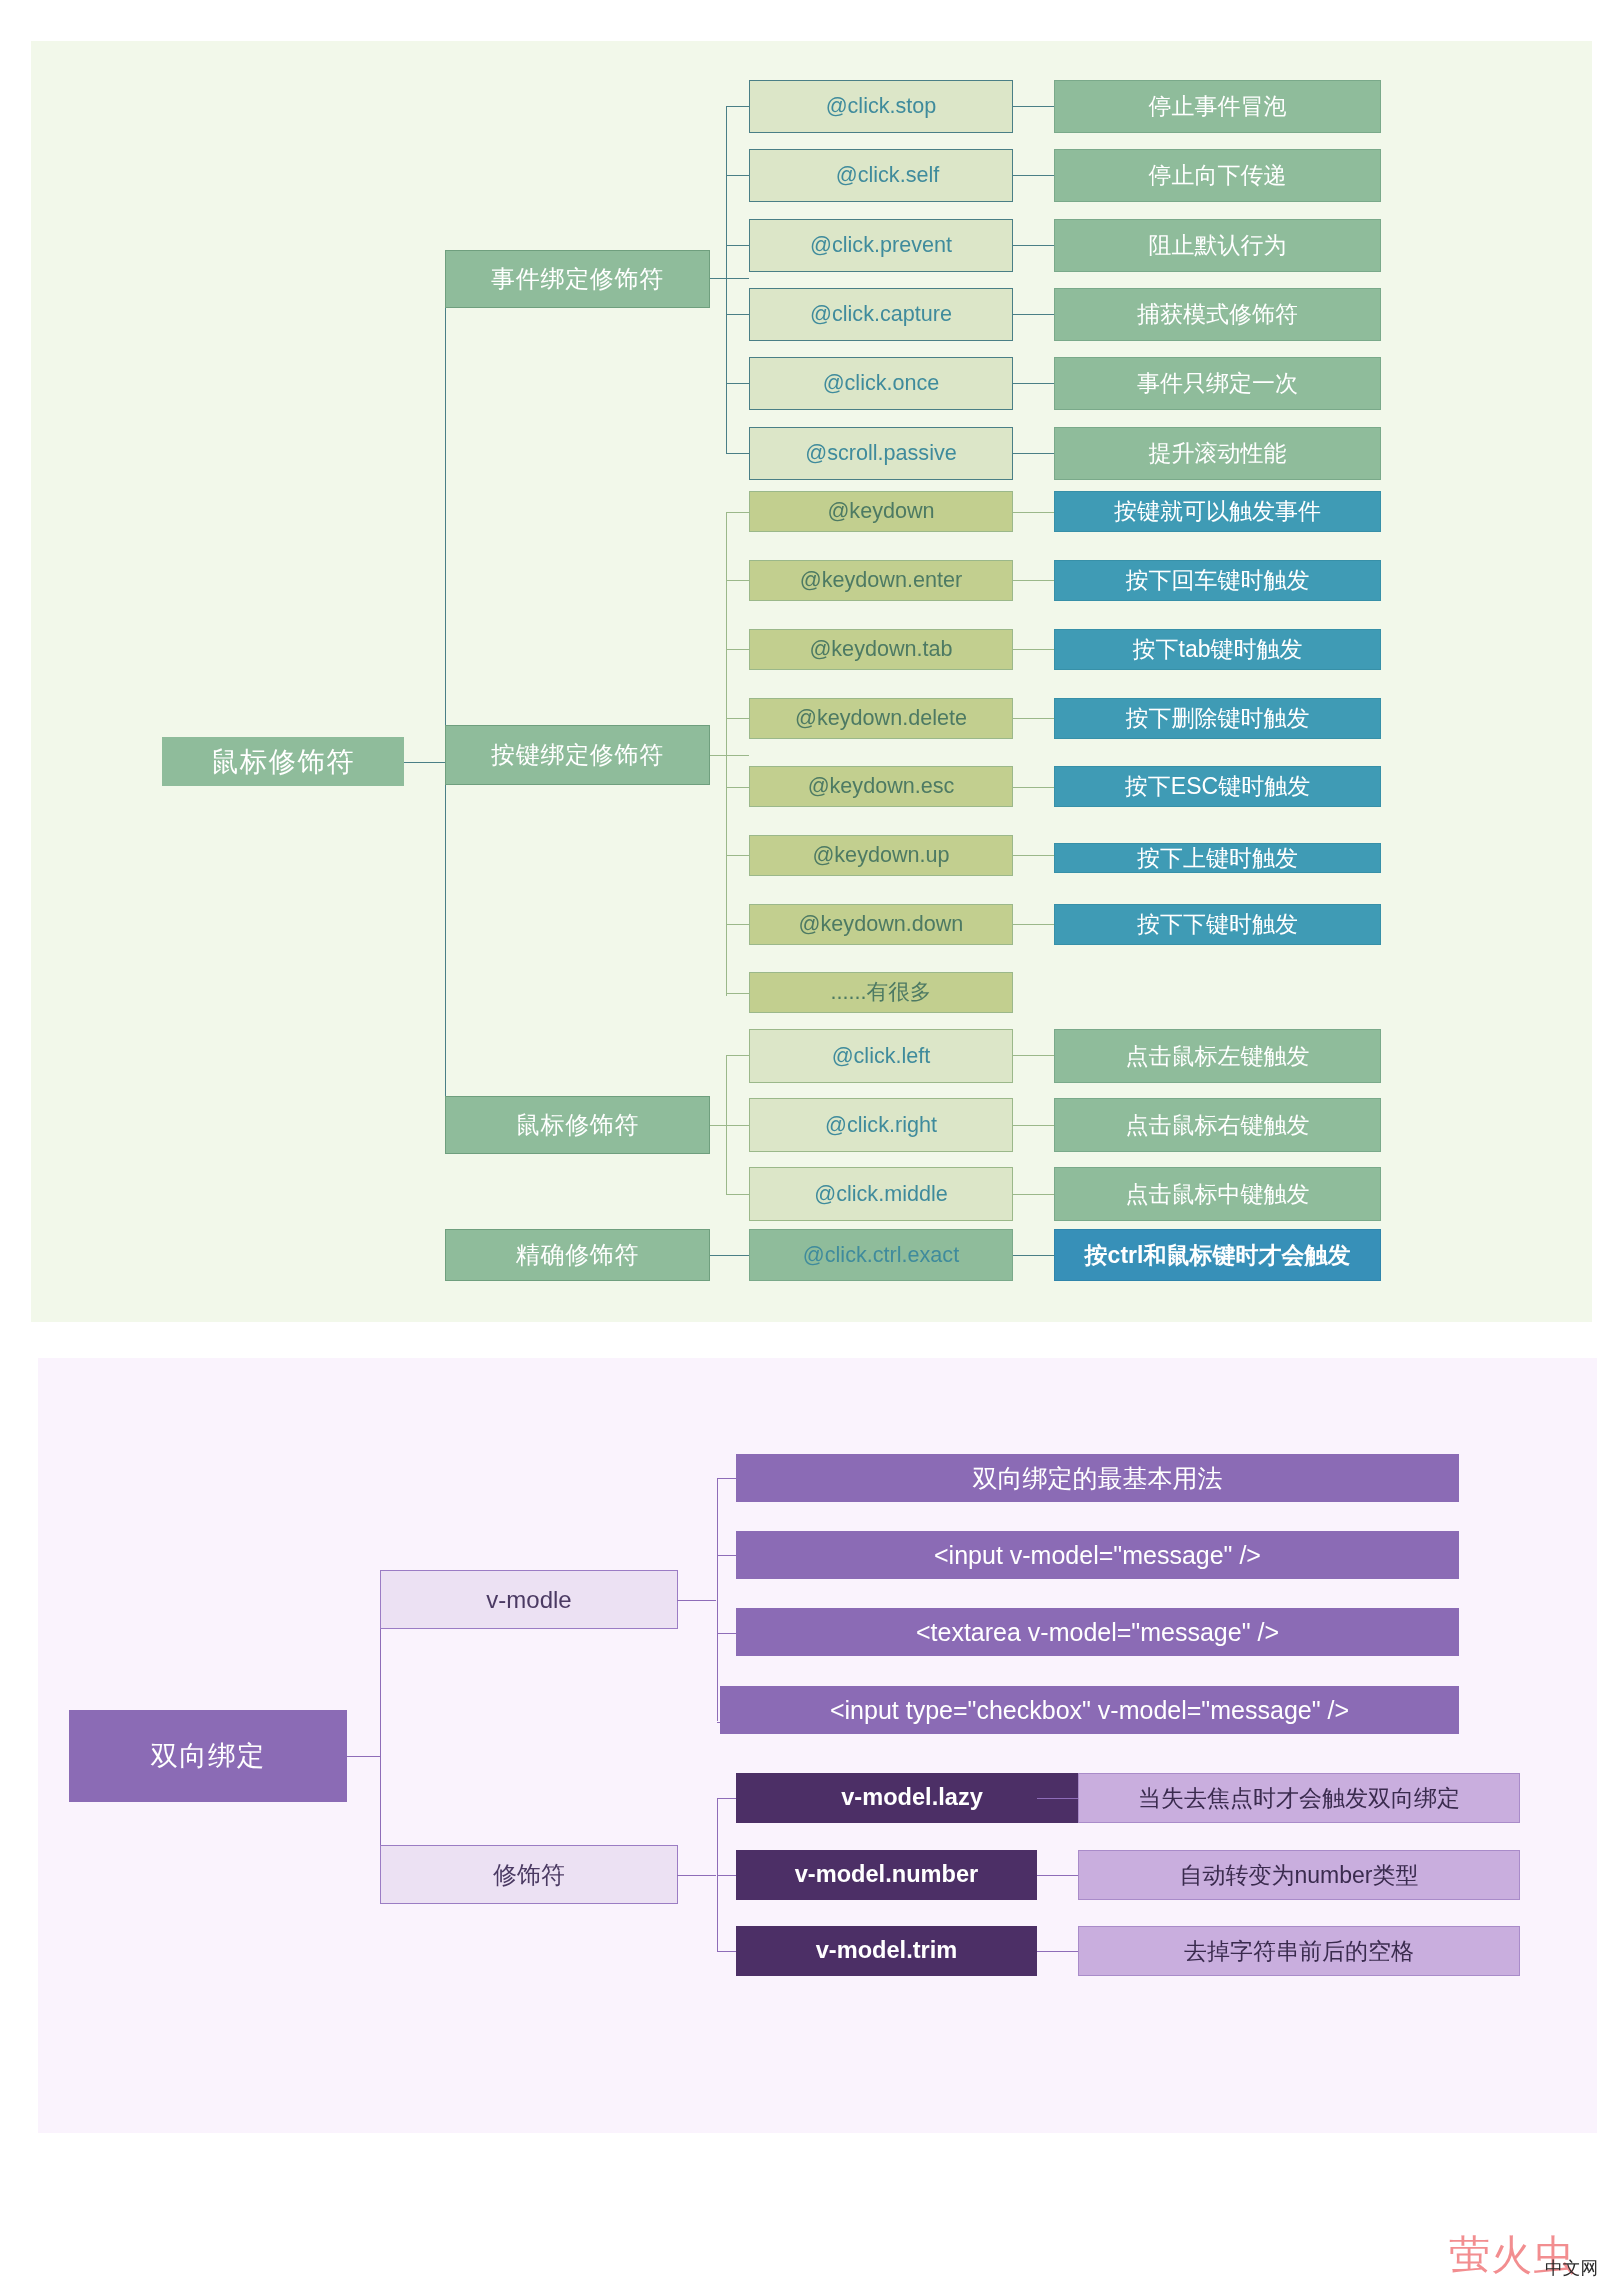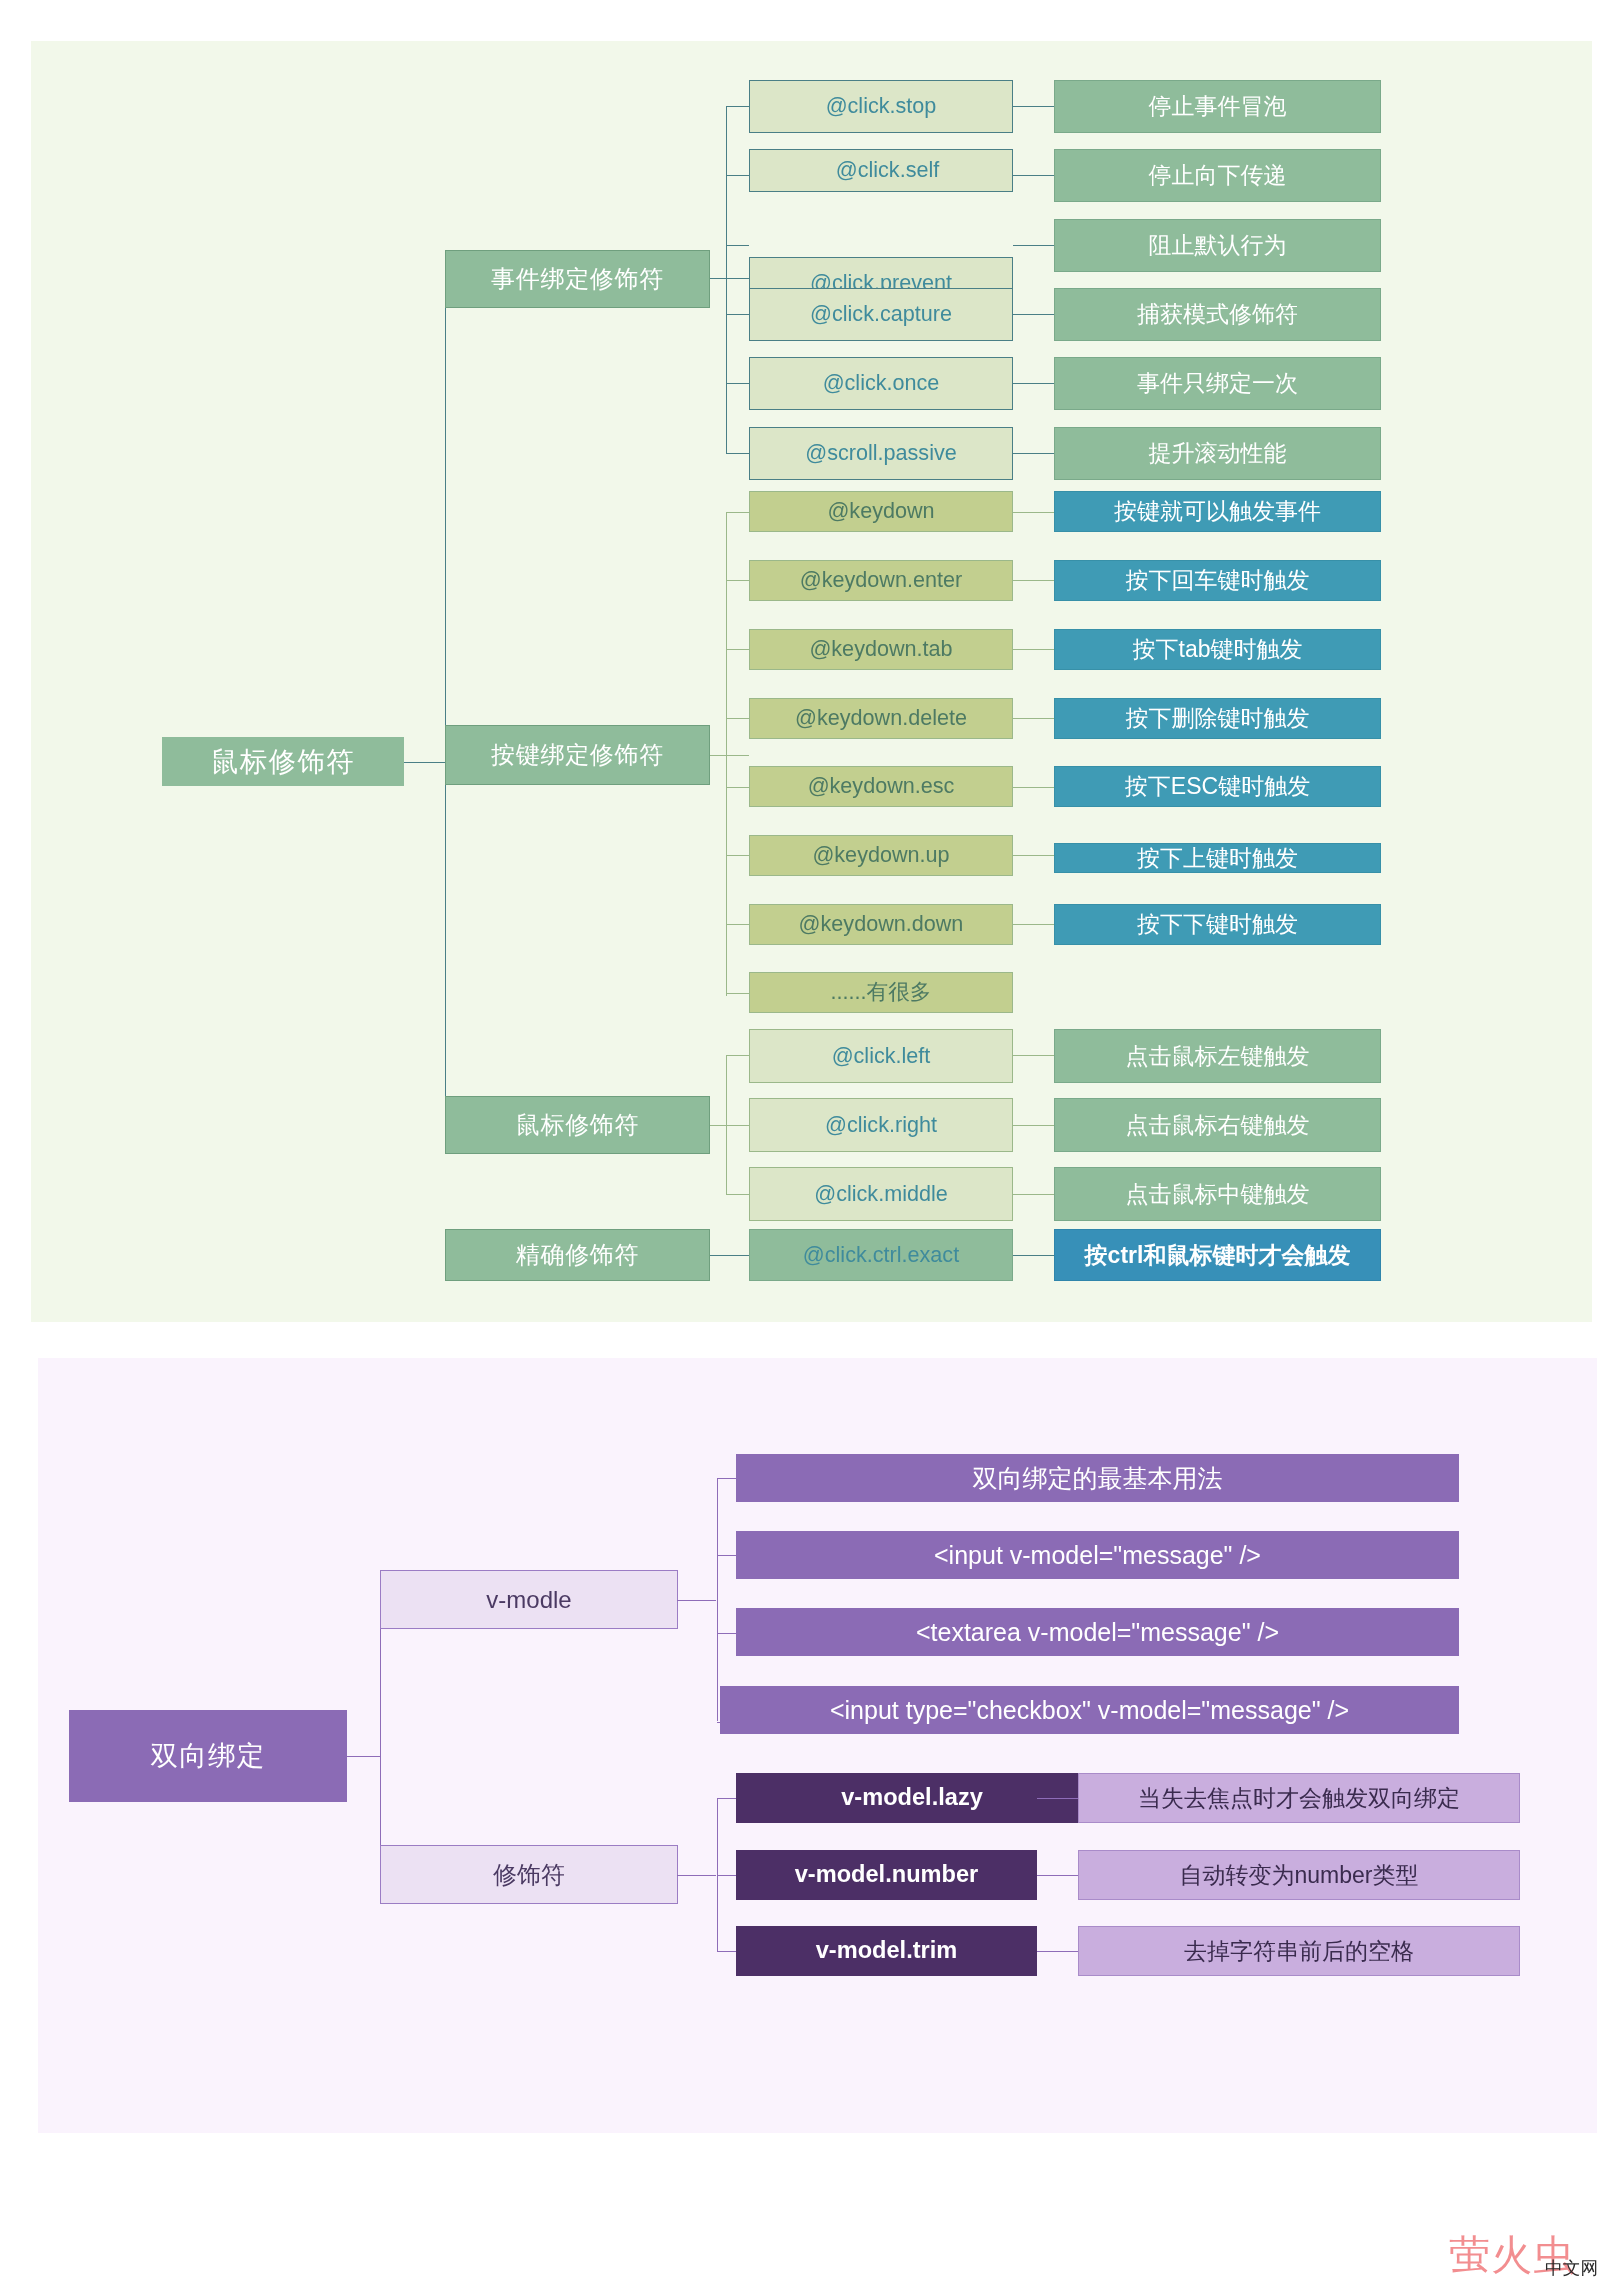--- a/index.html
+++ b/index.html
@@ -82,26 +82,26 @@
 
   <div class="node n-branch" style="left:445px;top:1229px;width:265px;height:52px;">精确修饰符</div>
   <div class="ln h" style="left:710px;top:1255px;width:39px;"></div>
 
   <div class="ln h" style="left:726px;top:106px;width:23px;"></div>
   <div class="node n-code-pale" style="left:749px;top:80px;width:264px;height:53px;">@click.stop</div>
   <div class="ln h" style="left:1013px;top:106px;width:41px;"></div>
   <div class="node n-desc-green" style="left:1054px;top:80px;width:327px;height:53px;">停止事件冒泡</div>
 
   <div class="ln h" style="left:726px;top:175px;width:23px;"></div>
-  <div class="node n-code-pale" style="left:749px;top:149px;width:264px;height:43px;padding-left:13px;">@click.self</div>
+  <div class="node n-code-pale" style="left:749px;top:149px;width:264px;height:53px;padding-left:13px;">@click.self</div>
   <div class="ln h" style="left:1013px;top:175px;width:41px;"></div>
   <div class="node n-desc-green" style="left:1054px;top:149px;width:327px;height:53px;">停止向下传递</div>
 
   <div class="ln h" style="left:726px;top:245px;width:23px;"></div>
-  <div class="node n-code-pale" style="left:749px;top:219px;width:264px;height:53px;margin-top:38px;">@click.prevent</div>
+  <div class="node n-code-pale" style="left:749px;top:219px;width:264px;height:53px;">@click.prevent</div>
   <div class="ln h" style="left:1013px;top:245px;width:41px;"></div>
   <div class="node n-desc-green" style="left:1054px;top:219px;width:327px;height:53px;">阻止默认行为</div>
 
   <div class="ln h" style="left:726px;top:314px;width:23px;"></div>
   <div class="node n-code-pale" style="left:749px;top:288px;width:264px;height:53px;">@click.capture</div>
   <div class="ln h" style="left:1013px;top:314px;width:41px;"></div>
   <div class="node n-desc-green" style="left:1054px;top:288px;width:327px;height:53px;">捕获模式修饰符</div>
 
   <div class="ln h" style="left:726px;top:383px;width:23px;"></div>
   <div class="node n-code-pale" style="left:749px;top:357px;width:264px;height:53px;">@click.once</div>

